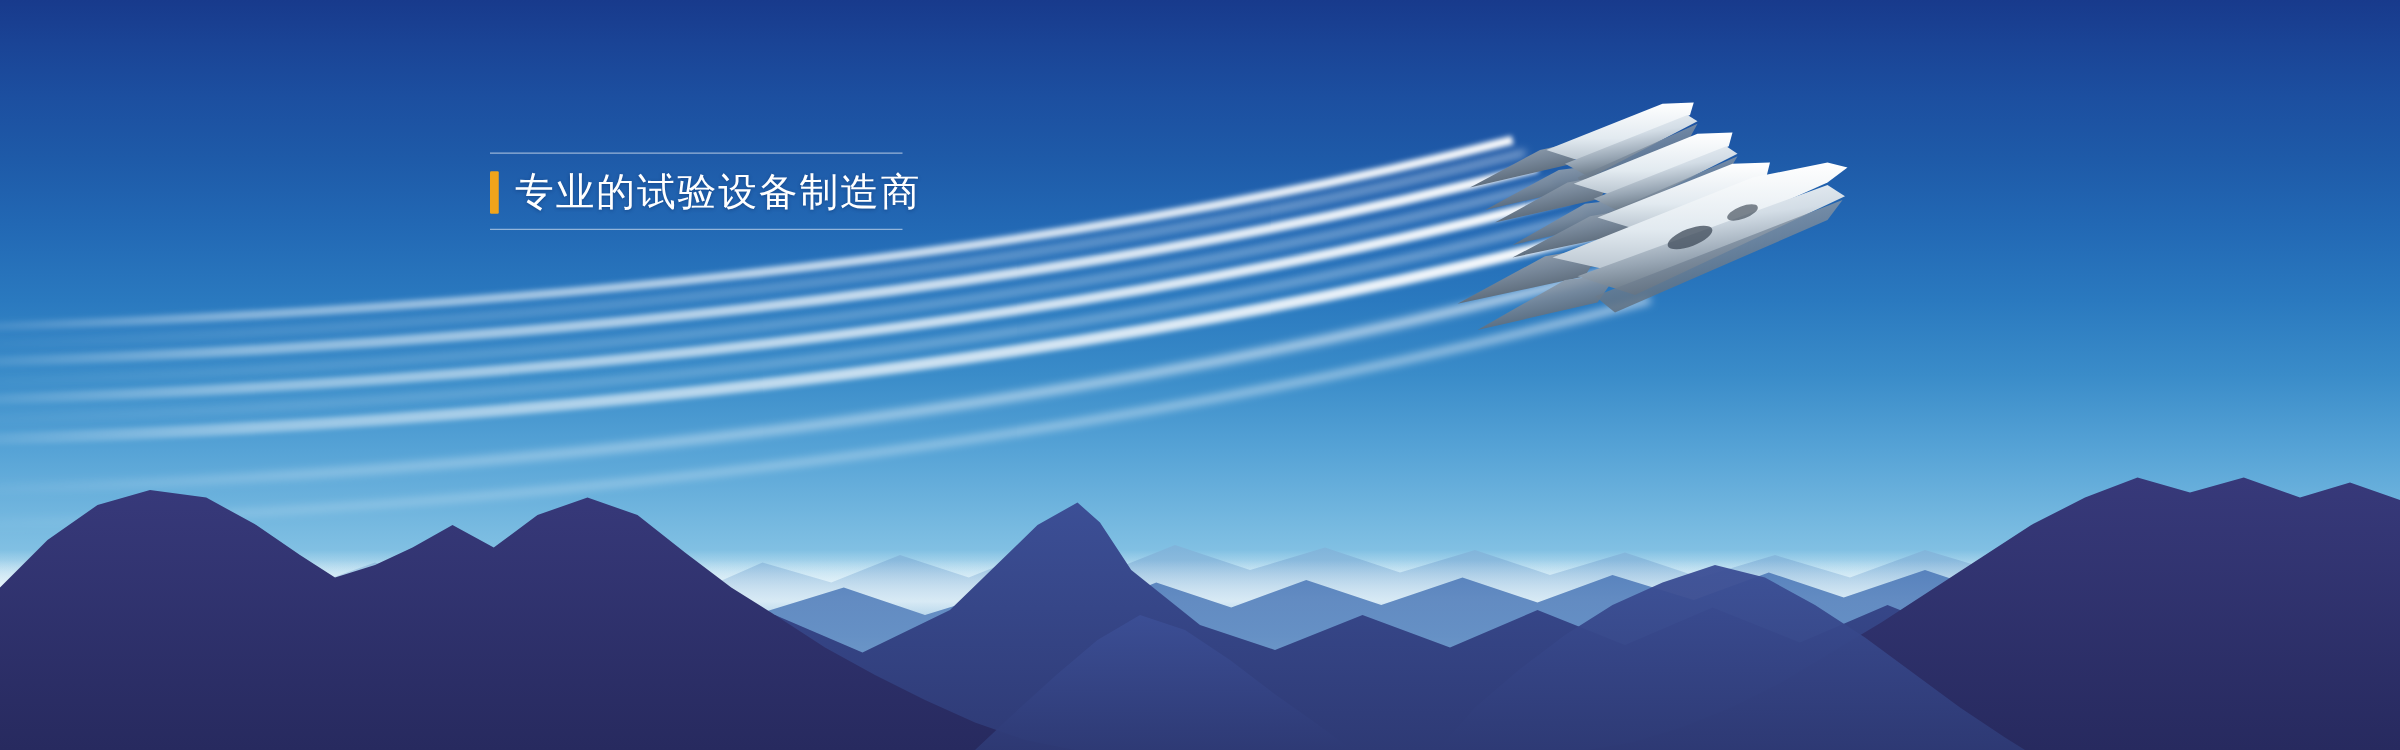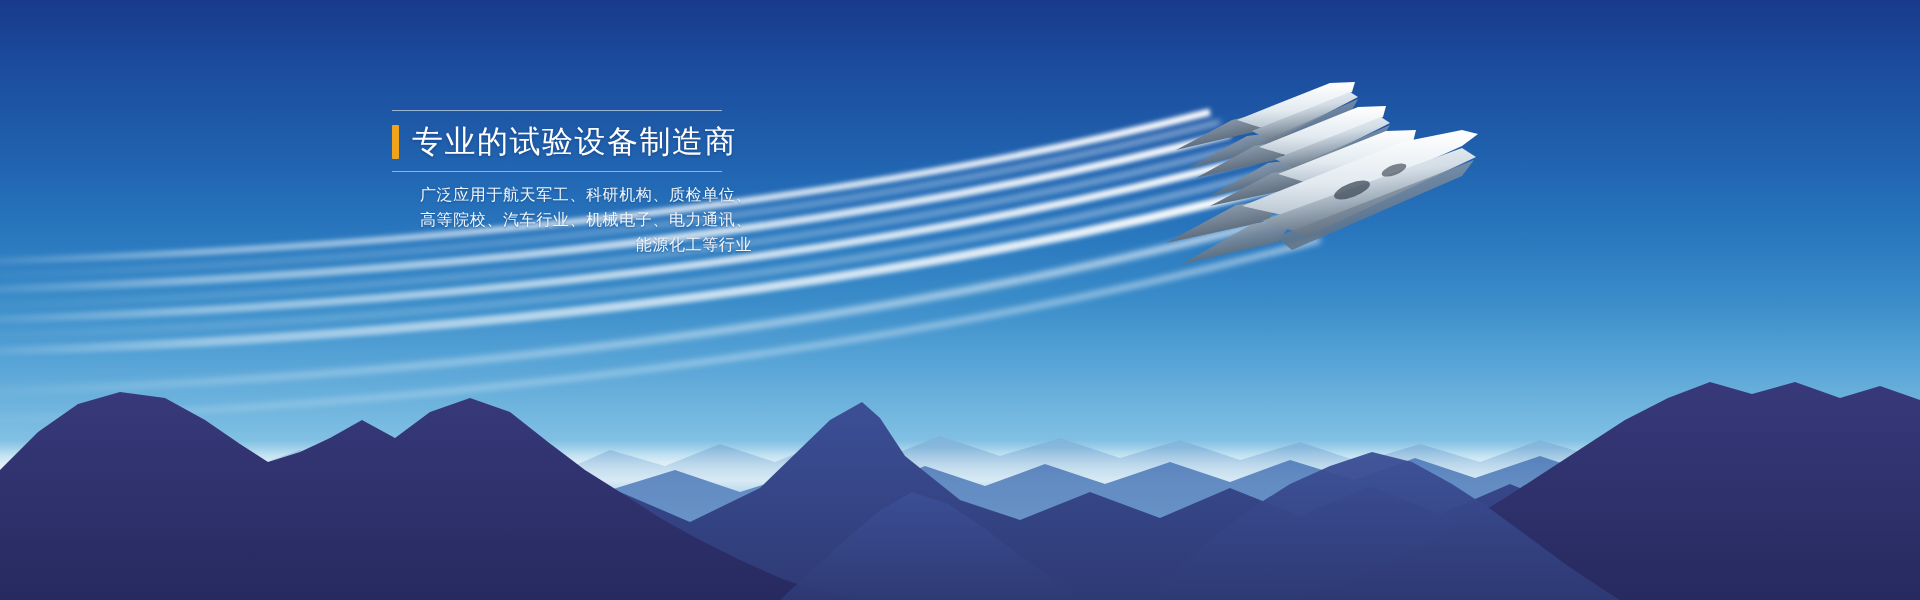--- a/index.html
+++ b/index.html
@@ -9,21 +9,21 @@
     font-family:"Liberation Sans","DejaVu Sans",sans-serif;
     background:linear-gradient(to bottom,
       #183a8c 0%, #1a4496 6%, #1c4fa0 13%, #1e5aa8 21%,
       #2268b4 30%, #2a79bf 40%, #3a8cc9 50%, #56a3d6 60%,
       #76b9e0 70%, #93cce8 79%, #a7d6ec 86%, #b4dcef 93%, #bfe2f2 100%);
   }
   .layer{position:absolute;left:0;top:0;width:1920px;height:600px;}
   .layer svg{display:block;width:1920px;height:600px;}
 
   
-  #text-block{position:absolute;left:392px;top:110px;width:360px;z-index:40;text-align:right;}
+  #text-block{position:absolute;left:392px;top:122px;width:360px;z-index:40;}
   .rule{height:1px;background:rgba(255,255,255,.55);width:330px;}
   .rule.bottom{width:330px;background:rgba(255,255,255,.5);}
   #headline-row{display:flex;align-items:center;height:47px;margin:7px 0 6px 0;}
   #accent-bar{width:7px;height:34px;background:#f0a41b;margin-right:13px;flex:0 0 auto;border-radius:1px;}
   #headline{
     color:#ffffff;font-size:31px;line-height:34px;letter-spacing:1.5px;
     white-space:nowrap;text-shadow:0 1px 3px rgba(10,40,90,.45);
   }
   #subtitle{margin-top:10px;}
   .sub-line{
@@ -191,20 +191,15 @@
   <div id="text-block">
     <div class="rule"></div>
 
     <div id="headline-row">
       <div id="accent-bar"></div>
       <div id="headline">专业的试验设备制造商</div>
     </div>
 
     <div class="rule bottom"></div>
 
-    <div id="subtitle">
-      <div class="sub-line">广泛应用于航天军工、科研机构、质检单位、</div>
-      <div class="sub-line">高等院校、汽车行业、机械电子、电力通讯、</div>
-      <div class="sub-line">能源化工等行业</div>
-    </div>
   </div>
 
 </div>
 
 </body></html>

